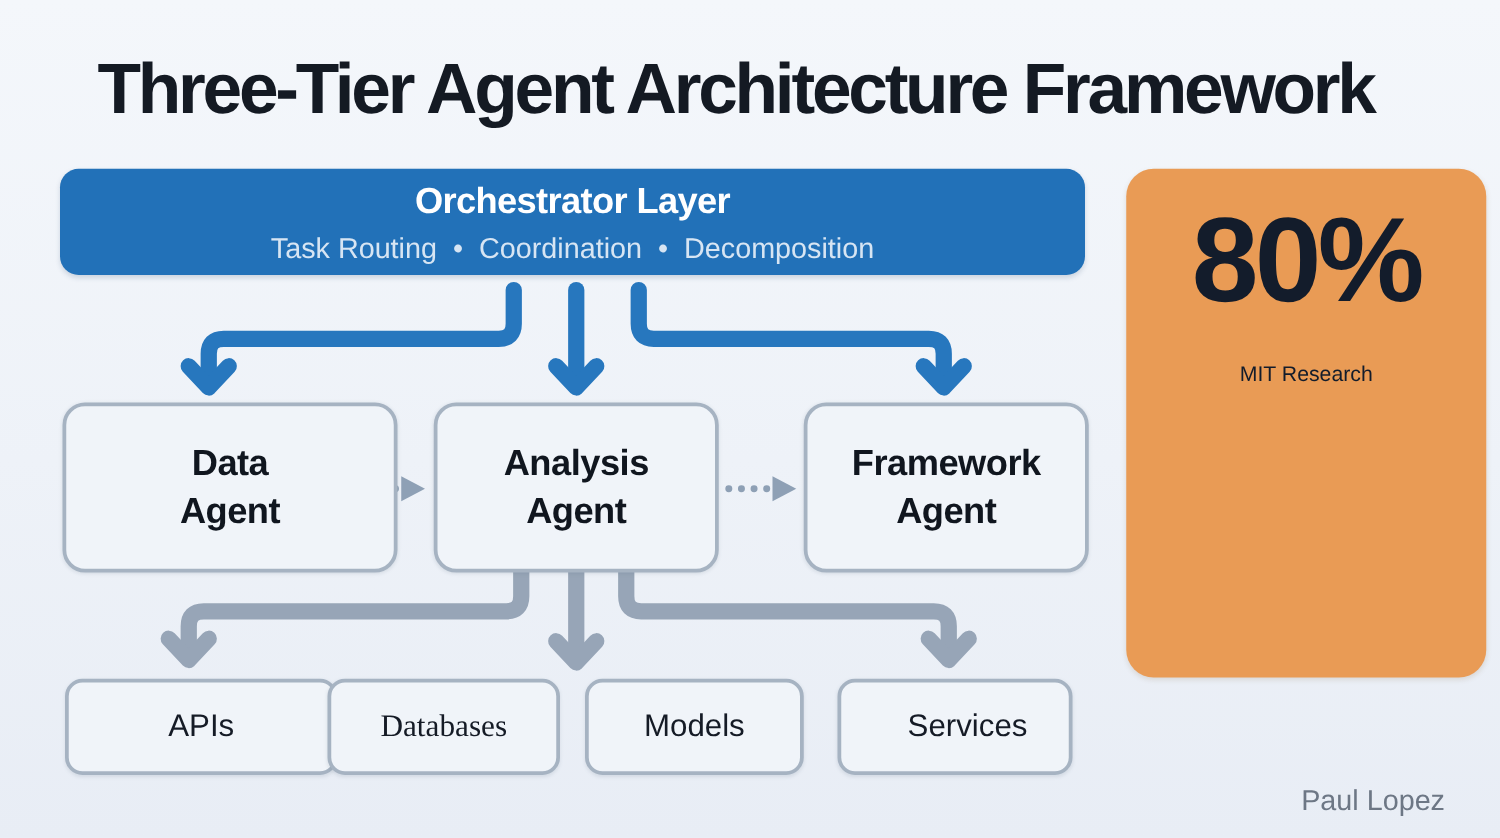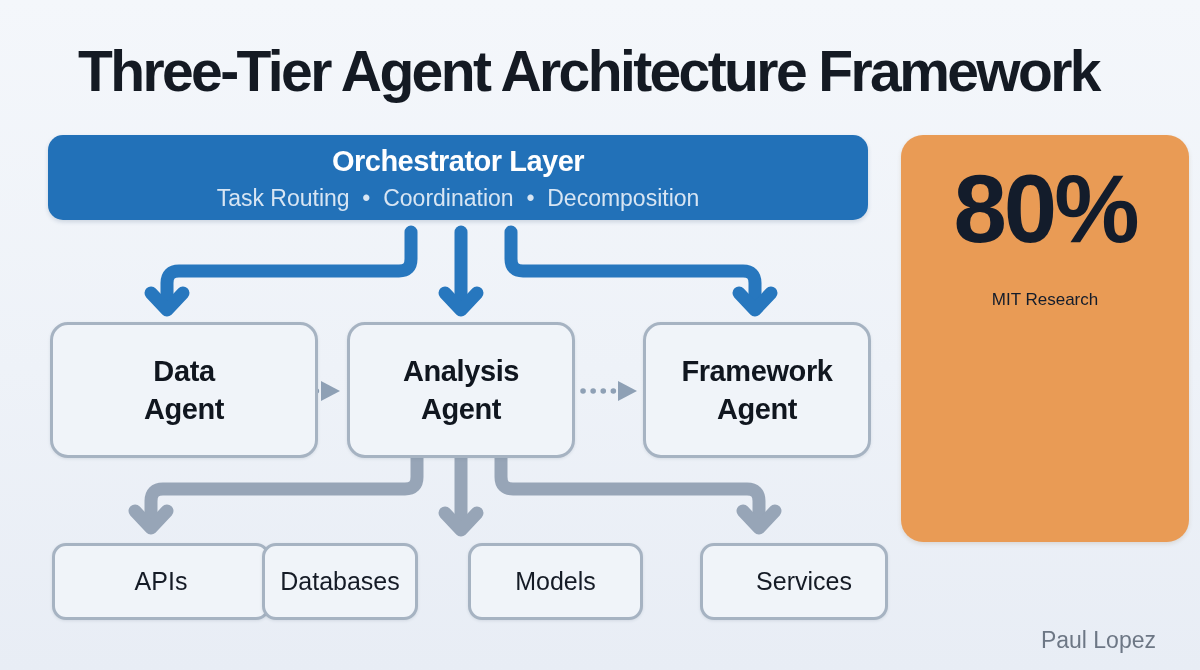--- a/index.html
+++ b/index.html
@@ -91,23 +91,23 @@
     align-items: center;
     justify-content: center;
     box-shadow: 0 1px 3px rgba(90,105,130,0.15);
   }
   .resource-label {
     font-size: 25px;
     font-weight: 400;
     color: #151b26;
   }
   .res-apis      { left: 52px;  width: 218px; }
-  .res-databases { left: 262px; width: 156px; }
+  .res-databases { left: 262px; width: 186px; font-family: Liberation Serif, serif; }
   .res-models    { left: 468px; width: 175px; }
-  .res-services  { left: 700px; width: 188px; padding-left: 20px; }
+  .res-services  { left: 670px; width: 188px; padding-left: 20px; }
   .stat-panel {
     left: 901px; top: 135px;
     width: 288px; height: 407px;
     background: #e99b55;
     border-radius: 22px;
     display: flex;
     flex-direction: column;
     align-items: center;
     text-align: center;
     color: #131c2b;

